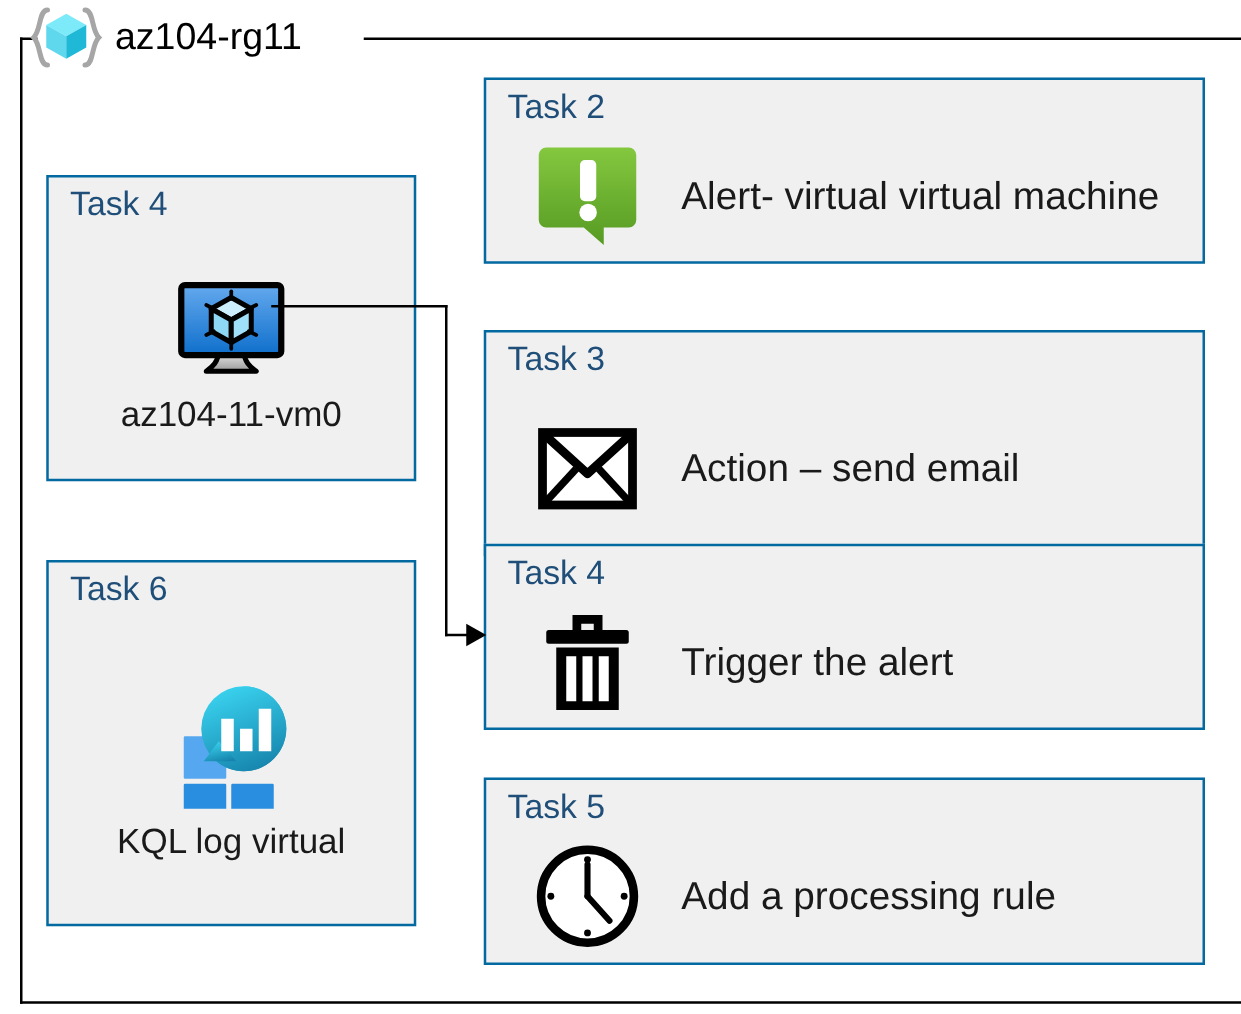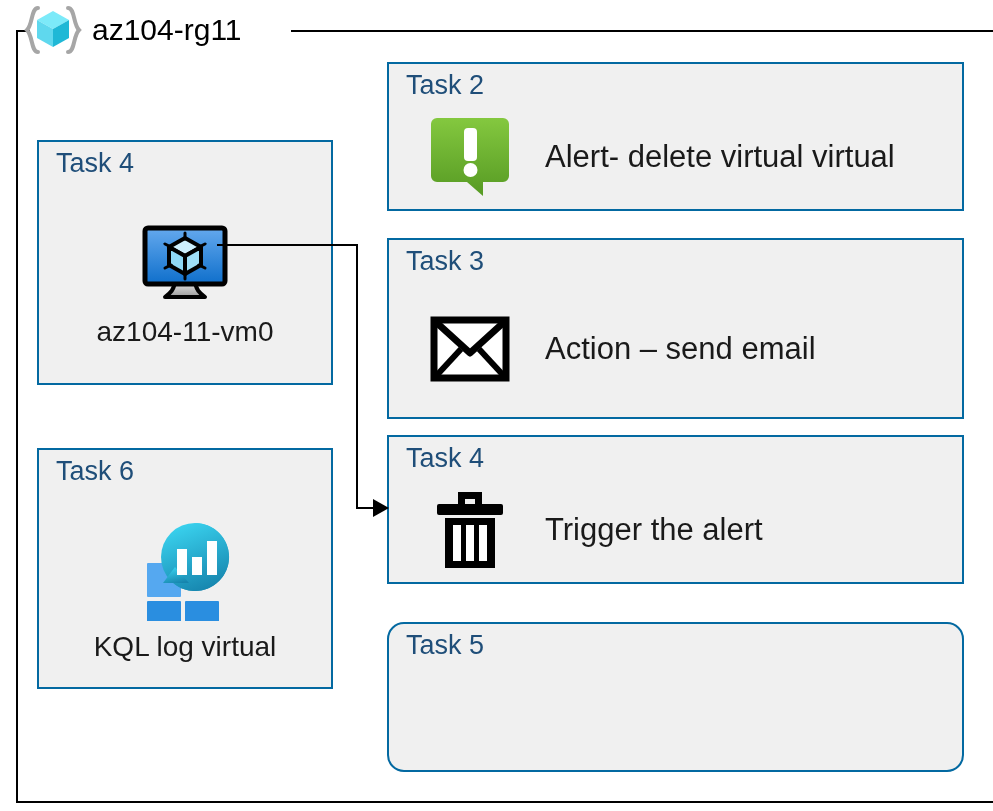--- a/index.html
+++ b/index.html
@@ -194,21 +194,21 @@
             <line x1="60" y1="23" x2="66" y2="20"></line>
             <line x1="26" y1="44" x2="32" y2="41"></line>
             <line x1="60" y1="41" x2="66" y2="44"></line>
           </g>
         </svg>
       </span>
       <span class="card-label">az104-11-vm0</span>
     </div>
   </div>
 
-  <div class="card card-v" style="left:25px; top:448px; width:296px; height:241px;">
+  <div class="card card-v" style="left:25px; top:448px; width:296px; height:293px;">
     <div class="card-title">Task 6</div>
     <div class="card-body">
       <span class="icon-slot">
         <svg width="104" height="100" viewBox="0 0 104 100" xmlns="http://www.w3.org/2000/svg">
           <defs>
             <linearGradient id="laBubble" x1="0.3" y1="0" x2="0.7" y2="1">
               <stop offset="0%" stop-color="#3ad3ef"></stop>
               <stop offset="100%" stop-color="#1684ad"></stop>
             </linearGradient>
           </defs>
@@ -240,25 +240,25 @@
               <stop offset="0%" stop-color="#84c83f"></stop>
               <stop offset="100%" stop-color="#569a23"></stop>
             </linearGradient>
           </defs>
           <path d="M4 10 A6 6 0 0 1 10 4 L76 4 A6 6 0 0 1 82 10 L82 62 A6 6 0 0 1 76 68
                    L56 68 L56 82 L40 68 L10 68 A6 6 0 0 1 4 62 Z" fill="url(#alertGrad)"></path>
           <rect x="37" y="14" width="13" height="33" rx="4" fill="#ffffff"></rect>
           <circle cx="43.5" cy="56" r="7" fill="#ffffff"></circle>
         </svg>
       </span>
-      <span class="card-label">Alert- delete virtual virtual</span>
-    </div>
-  </div>
-
-  <div class="card card-h" style="left:375px; top:238px; width:577px; height:181px;">
+      <span class="card-label">Alert- virtual virtual machine</span>
+    </div>
+  </div>
+
+  <div class="card card-h" style="left:375px; top:264px; width:577px; height:181px;">
     <div class="card-title">Task 3</div>
     <div class="card-body">
       <span class="icon-slot" style="width:86px;">
         <svg width="80" height="66" viewBox="0 0 80 66" xmlns="http://www.w3.org/2000/svg">
           <rect x="4" y="4" width="72" height="58" fill="#ffffff" stroke="#000000" stroke-width="7"></rect>
           <path d="M7 7 L40 37 L73 7" fill="none" stroke="#000000" stroke-width="7" stroke-linejoin="round"></path>
           <path d="M7 59 L31 33" fill="none" stroke="#000000" stroke-width="6"></path>
           <path d="M73 59 L49 33" fill="none" stroke="#000000" stroke-width="6"></path>
         </svg>
       </span>
@@ -279,22 +279,36 @@
           <path d="M11 30 L61 30 L61 80 L11 80 Z" fill="#000000"></path>
           <rect x="19" y="37" width="8" height="36" fill="#ffffff"></rect>
           <rect x="32" y="37" width="8" height="36" fill="#ffffff"></rect>
           <rect x="45" y="37" width="8" height="36" fill="#ffffff"></rect>
         </svg>
       </span>
       <span class="card-label">Trigger the alert</span>
     </div>
   </div>
 
-  <div class="card card-h" style="left:375px; top:622px; width:577px; height:150px;border-radius:17px;">
+  <div class="card card-h" style="left:375px; top:622px; width:577px; height:150px;">
     <div class="card-title">Task 5</div>
+    <div class="card-body">
+      <span class="icon-slot" style="width:86px;">
+        <svg width="88" height="88" viewBox="0 0 88 88" xmlns="http://www.w3.org/2000/svg">
+          <circle cx="44" cy="44" r="38" fill="#ffffff" stroke="#000000" stroke-width="7"></circle>
+          <circle cx="44" cy="14" r="2.8" fill="#000000"></circle>
+          <circle cx="74" cy="44" r="2.8" fill="#000000"></circle>
+          <circle cx="44" cy="74" r="2.8" fill="#000000"></circle>
+          <circle cx="14" cy="44" r="2.8" fill="#000000"></circle>
+          <line x1="44" y1="44" x2="44" y2="18" stroke="#000000" stroke-width="5" stroke-linecap="round"></line>
+          <line x1="44" y1="44" x2="62" y2="64" stroke="#000000" stroke-width="5" stroke-linecap="round"></line>
+        </svg>
+      </span>
+      <span class="card-label">Add a processing rule</span>
+    </div>
   </div>
 
   <div class="conn conn-h1"></div>
   <div class="conn conn-v"></div>
   <div class="conn conn-h2"></div>
   <div class="conn-arrow"></div>
 
 </div>
 
 </body></html>

